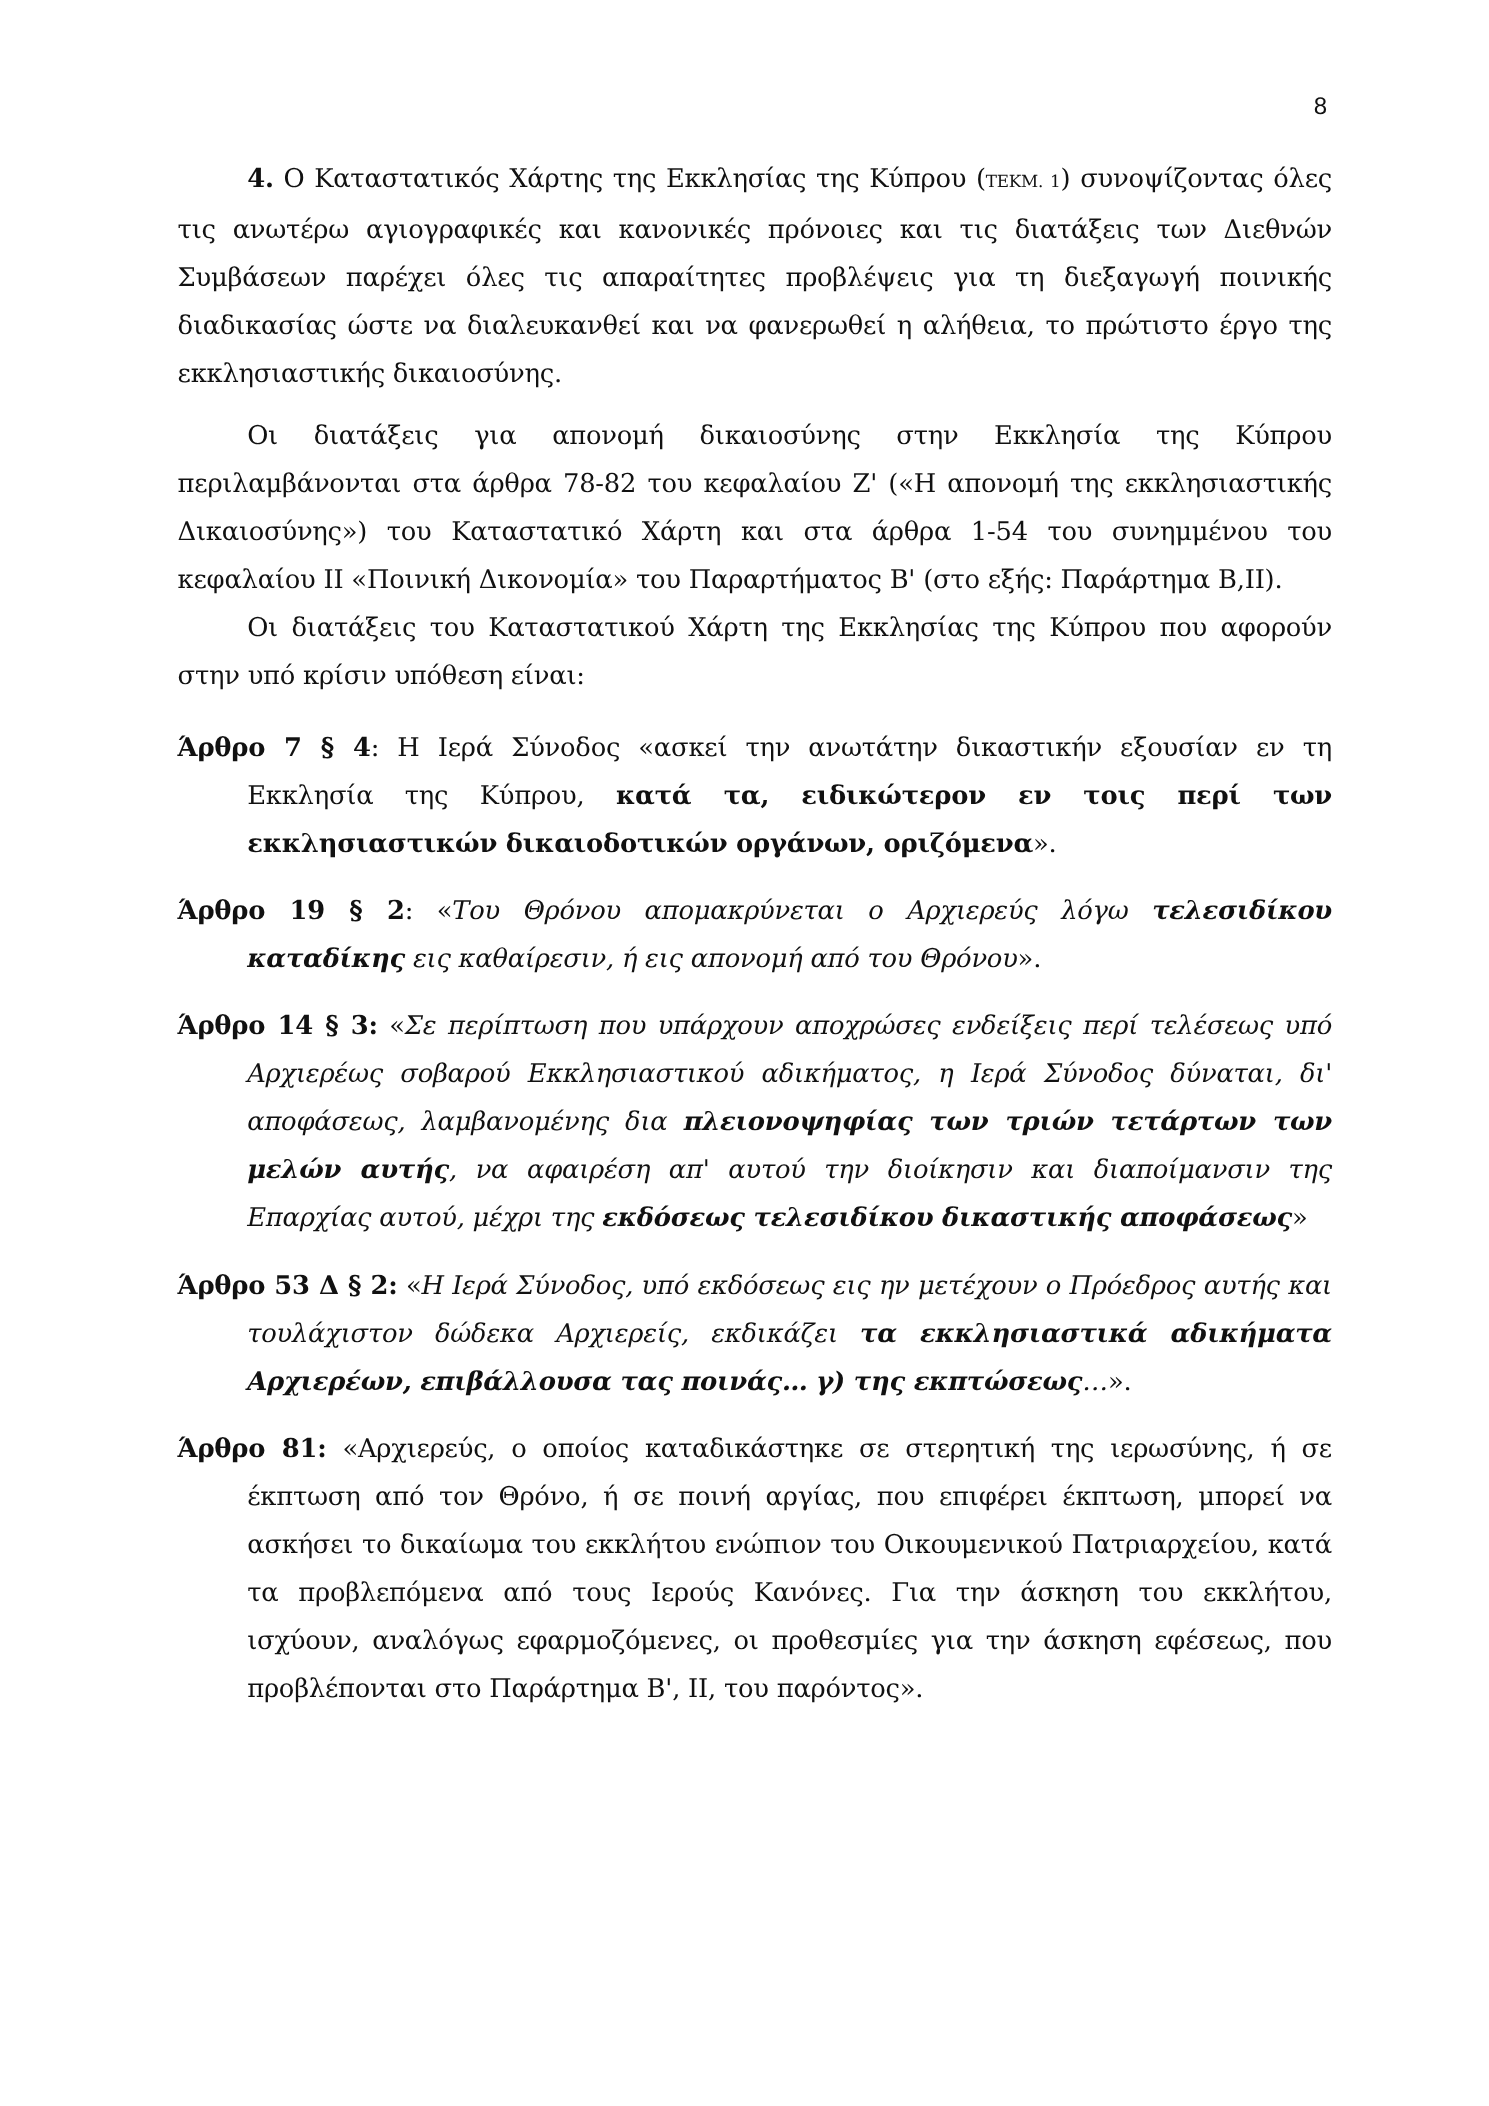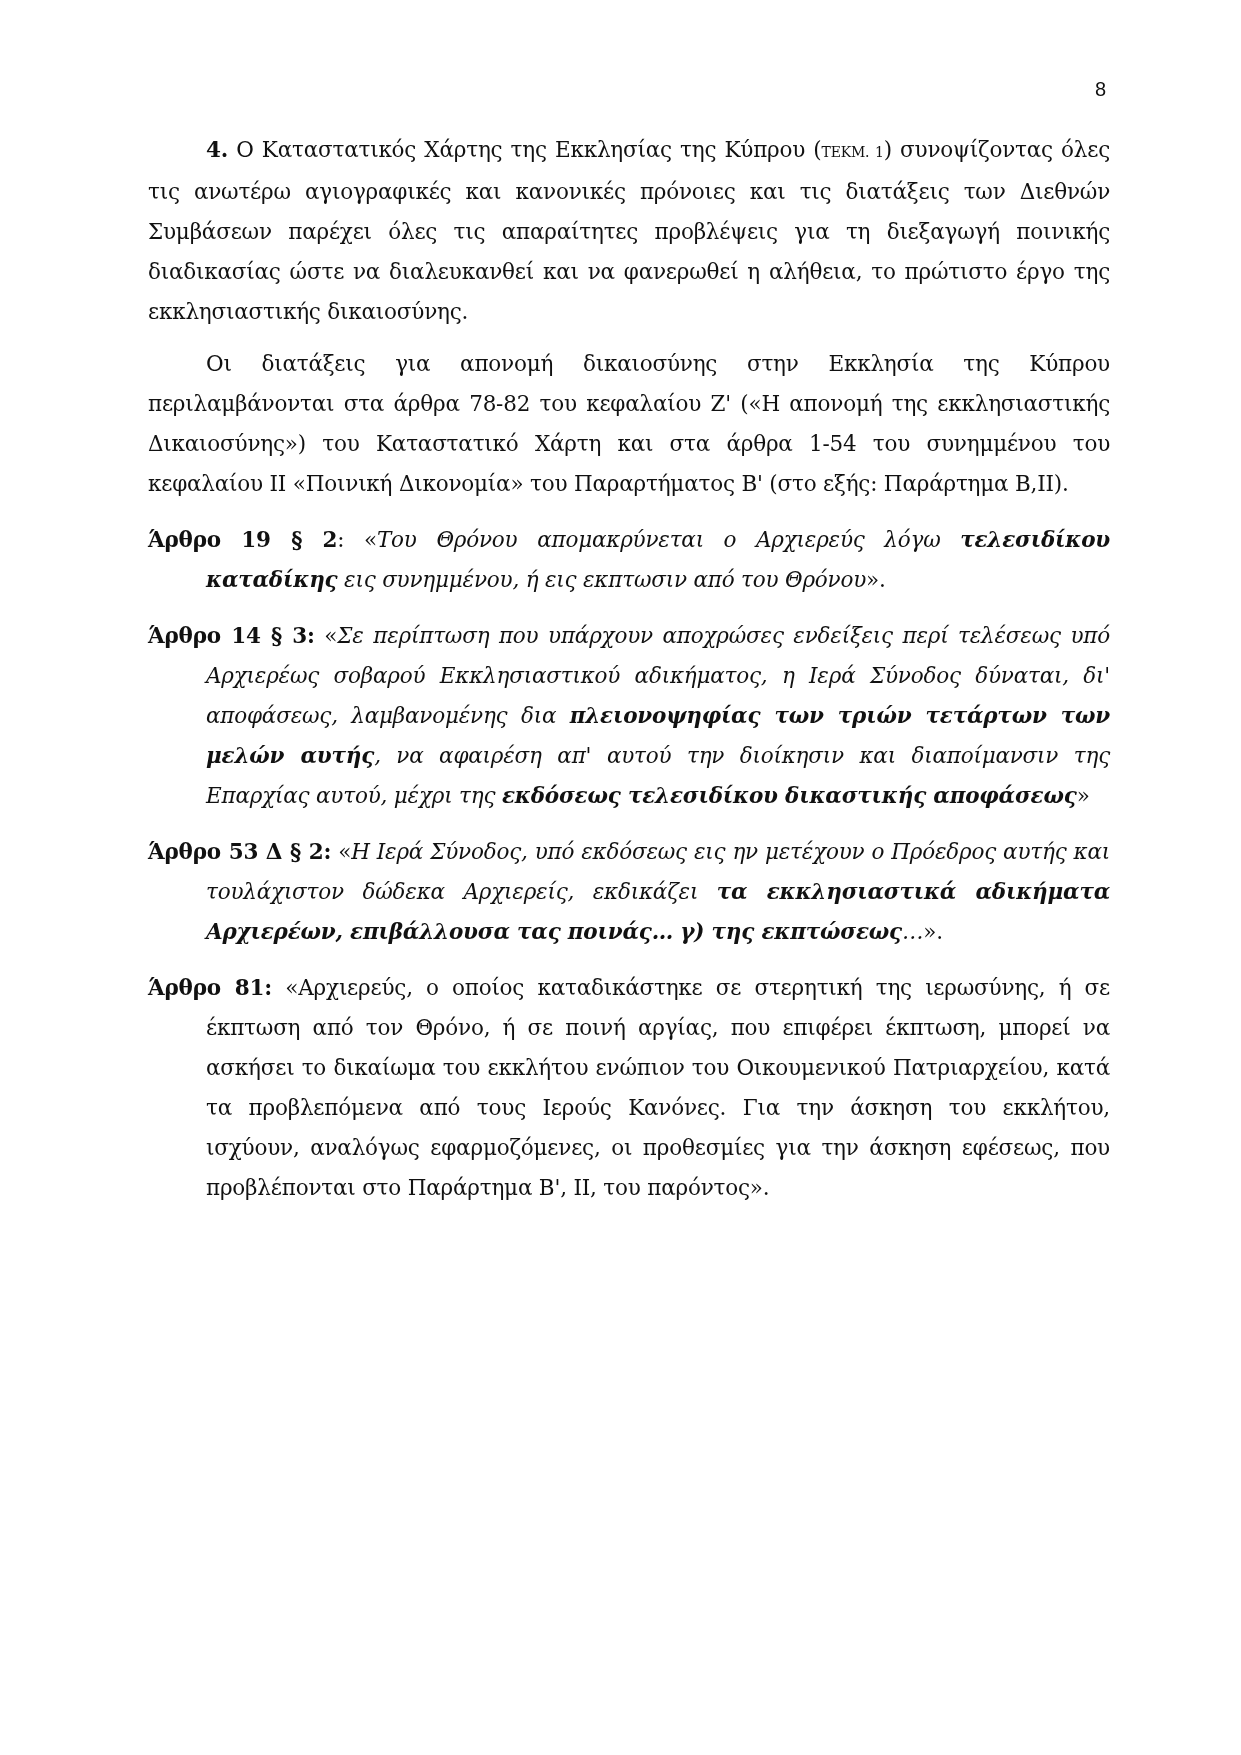--- a/index.html
+++ b/index.html
@@ -31,24 +31,28 @@
 
 <div class="page">
   <div class="page-number">8</div>
 
   <div class="content">
 
     <p class="indent"><span class="b">4.</span><span> Ο Καταστατικός Χάρτης της Εκκλησίας της Κύπρου (</span><span class="small">ΤΕΚΜ. 1</span><span>) συνοψίζοντας όλες τις ανωτέρω αγιογραφικές και κανονικές πρόνοιες και τις διατάξεις των Διεθνών Συμβάσεων παρέχει όλες τις  απαραίτητες προβλέψεις για τη διεξαγωγή ποινικής διαδικασίας ώστε να διαλευκανθεί και να φανερωθεί η αλήθεια, το πρώτιστο έργο της εκκλησιαστικής δικαιοσύνης.</span></p>
 
     <p class="indent para-gap">Οι διατάξεις για απονομή δικαιοσύνης στην Εκκλησία της Κύπρου περιλαμβάνονται στα άρθρα 78-82 του κεφαλαίου Ζ' («Η απονομή της εκκλησιαστικής Δικαιοσύνης») του  Καταστατικό Χάρτη και στα άρθρα 1-54 του συνημμένου του κεφαλαίου ΙΙ «Ποινική Δικονομία» του Παραρτήματος Β' (στο εξής: Παράρτημα Β,ΙΙ).</p>
 
+    <p class="indent">Οι διατάξεις του Καταστατικού Χάρτη της Εκκλησίας της Κύπρου που αφορούν στην υπό κρίσιν υπόθεση είναι:</p>
 
+    <div class="article" style="margin-top:20px;">
+      <span class="label">Άρθρο 7 § 4</span><span>: </span><span>Η Ιερά Σύνοδος «ασκεί την ανωτάτην δικαστικήν εξουσίαν εν τη Εκκλησία της Κύπρου, </span><span class="b">κατά τα, ειδικώτερον εν τοις περί των εκκλησιαστικών δικαιοδοτικών οργάνων, οριζόμενα</span><span>».</span>
+    </div>
 
     <div class="article">
-      <span class="label">Άρθρο 19 § 2</span><span>: «</span><span class="i">Του Θρόνου απομακρύνεται ο Αρχιερεύς λόγω </span><span class="b i">τελεσιδίκου καταδίκης</span><span class="i"> εις συνημμένου, ή εις εκπτωσιν από του Θρόνου</span><span>».</span>
+      <span class="label">Άρθρο 19 § 2</span><span>: «</span><span class="i">Του Θρόνου απομακρύνεται ο Αρχιερεύς λόγω </span><span class="b i">τελεσιδίκου καταδίκης</span><span class="i"> εις καθαίρεσιν, ή εις απονομή από του Θρόνου</span><span>».</span>
     </div>
 
     <div class="article">
       <span class="label">Άρθρο 14 § 3:</span><span> «</span><span class="i">Σε περίπτωση που υπάρχουν αποχρώσες ενδείξεις περί τελέσεως υπό Αρχιερέως σοβαρού Εκκλησιαστικού αδικήματος, η Ιερά Σύνοδος δύναται, δι' αποφάσεως, λαμβανομένης δια </span><span class="b i">πλειονοψηφίας των τριών τετάρτων των μελών αυτής</span><span class="i">, να αφαιρέση απ' αυτού την διοίκησιν και διαποίμανσιν της Επαρχίας αυτού, μέχρι της </span><span class="b i">εκδόσεως τελεσιδίκου δικαστικής αποφάσεως</span><span>»</span>
     </div>
 
     <div class="article">
       <span class="label">Άρθρο 53 Δ § 2:</span><span> «</span><span class="i">Η Ιερά Σύνοδος, υπό εκδόσεως εις ην μετέχουν ο Πρόεδρος αυτής και τουλάχιστον δώδεκα Αρχιερείς, εκδικάζει </span><span class="b i">τα εκκλησιαστικά αδικήματα Αρχιερέων, επιβάλλουσα τας ποινάς… γ) της εκπτώσεως</span><span class="i">…</span><span>».</span>
     </div>
 

